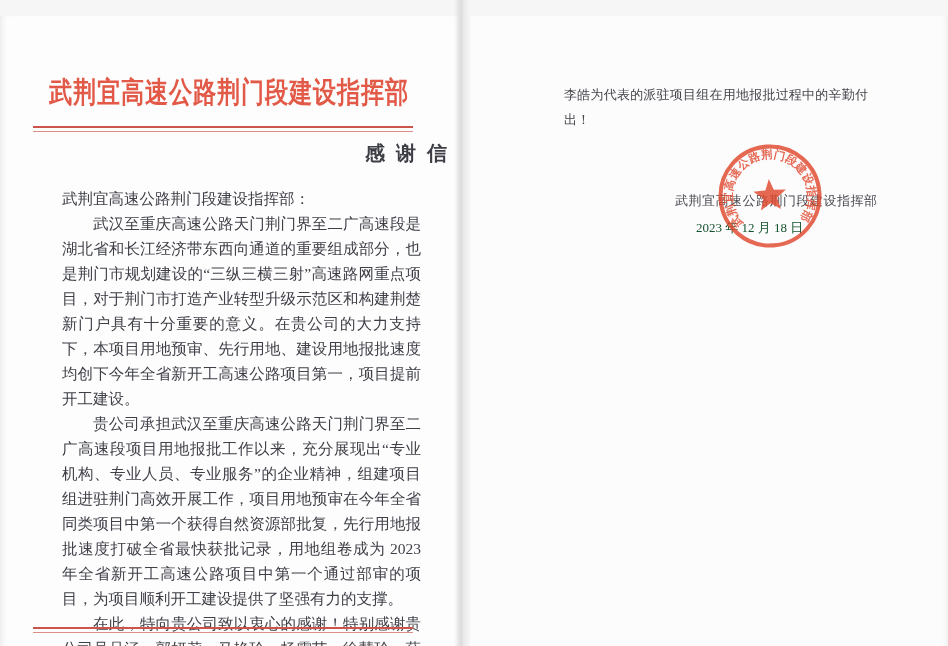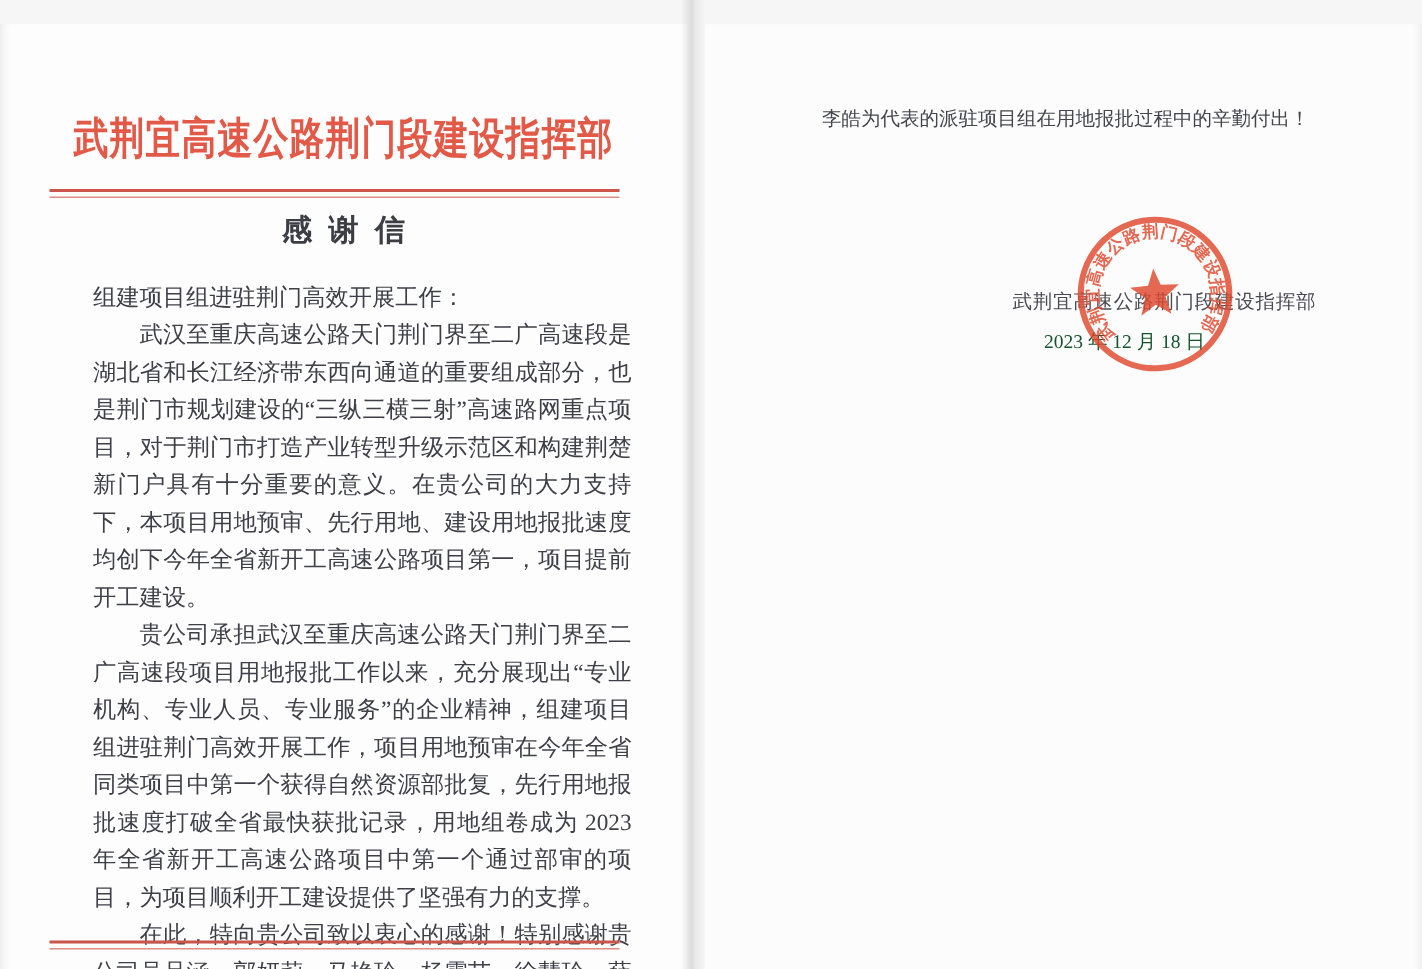--- a/index.html
+++ b/index.html
@@ -24,39 +24,39 @@
     transform:scaleX(0.80);transform-origin:50% 50%;
     letter-spacing:1px;
   }
   .red-rule{
     position:absolute;left:33px;width:380px;height:3px;
     border-top:2px solid #c9554b;border-bottom:1px solid #dd8d83;
   }
   #rule-top{top:110px;}
   #rule-bottom{top:611px;}
   .letter-title{
-    position:absolute;top:124px;left:0;width:458px;text-align:center;
+    position:absolute;top:124px;left:0;width:458px;text-align:right;
     font-size:20px;font-weight:bold;color:#3d3e45;
     letter-spacing:0.55em;text-indent:0.55em;
   }
   
   .body-text{
     position:absolute;left:62px;top:170px;width:359px;
     font-size:15.5px;line-height:25px;color:#3e3f47;
     text-align:justify;
   }
   .body-text p{margin:0;text-indent:2em;}
   .body-text p.no-indent{text-indent:0;}
   
   .p2-text{
     position:absolute;left:78px;top:50px;width:336px;
     font-size:13px;line-height:25px;color:#45464d;
     text-align:justify;
   }
-  .p2-text p{margin:0;}
+  .p2-text p{margin:16px;}
   .p2-text p.indent{text-indent:2em;}
   .signature{
     position:absolute;left:205px;top:176px;width:200px;
     font-size:13px;color:#4a4b52;letter-spacing:0.5px;white-space:nowrap;
   }
   .sign-date{
     position:absolute;left:226px;top:203px;width:160px;
     font-size:13px;color:#14532d;white-space:nowrap;
   }
   
@@ -70,21 +70,21 @@
 
 <div class="page" id="page-left">
 
   <div class="org-name">武荆宜高速公路荆门段建设指挥部</div>
 
   <div class="red-rule" id="rule-top"></div>
 
   <div class="letter-title">感谢信</div>
 
   <div class="body-text">
-    <p class="no-indent">组建项目组进驻荆门高效开展工作：</p>
+    <p class="no-indent">武荆宜高速公路荆门段建设指挥部：</p>
     <p>武汉至重庆高速公路天门荆门界至二广高速段是湖北省和长江经济带东西向通道的重要组成部分，也是荆门市规划建设的“三纵三横三射”高速路网重点项目，对于荆门市打造产业转型升级示范区和构建荆楚新门户具有十分重要的意义。在贵公司的大力支持下，本项目用地预审、先行用地、建设用地报批速度均创下今年全省新开工高速公路项目第一，项目提前开工建设。</p>
     <p>贵公司承担武汉至重庆高速公路天门荆门界至二广高速段项目用地报批工作以来，充分展现出“专业机构、专业人员、专业服务”的企业精神，组建项目组进驻荆门高效开展工作，项目用地预审在今年全省同类项目中第一个获得自然资源部批复，先行用地报批速度打破全省最快获批记录，用地组卷成为 2023 年全省新开工高速公路项目中第一个通过部审的项目，为项目顺利开工建设提供了坚强有力的支撑。</p>
     <p>在此，特向贵公司致以衷心的感谢！特别感谢贵公司吴品涵、郭妍莉、马艳玲、杨霁芸、徐慧玲、薛玉芬、童鑫、</p>
   </div>
 
   <div class="red-rule" id="rule-bottom"></div>
 </div>
 
 <div class="divider"></div>
 

